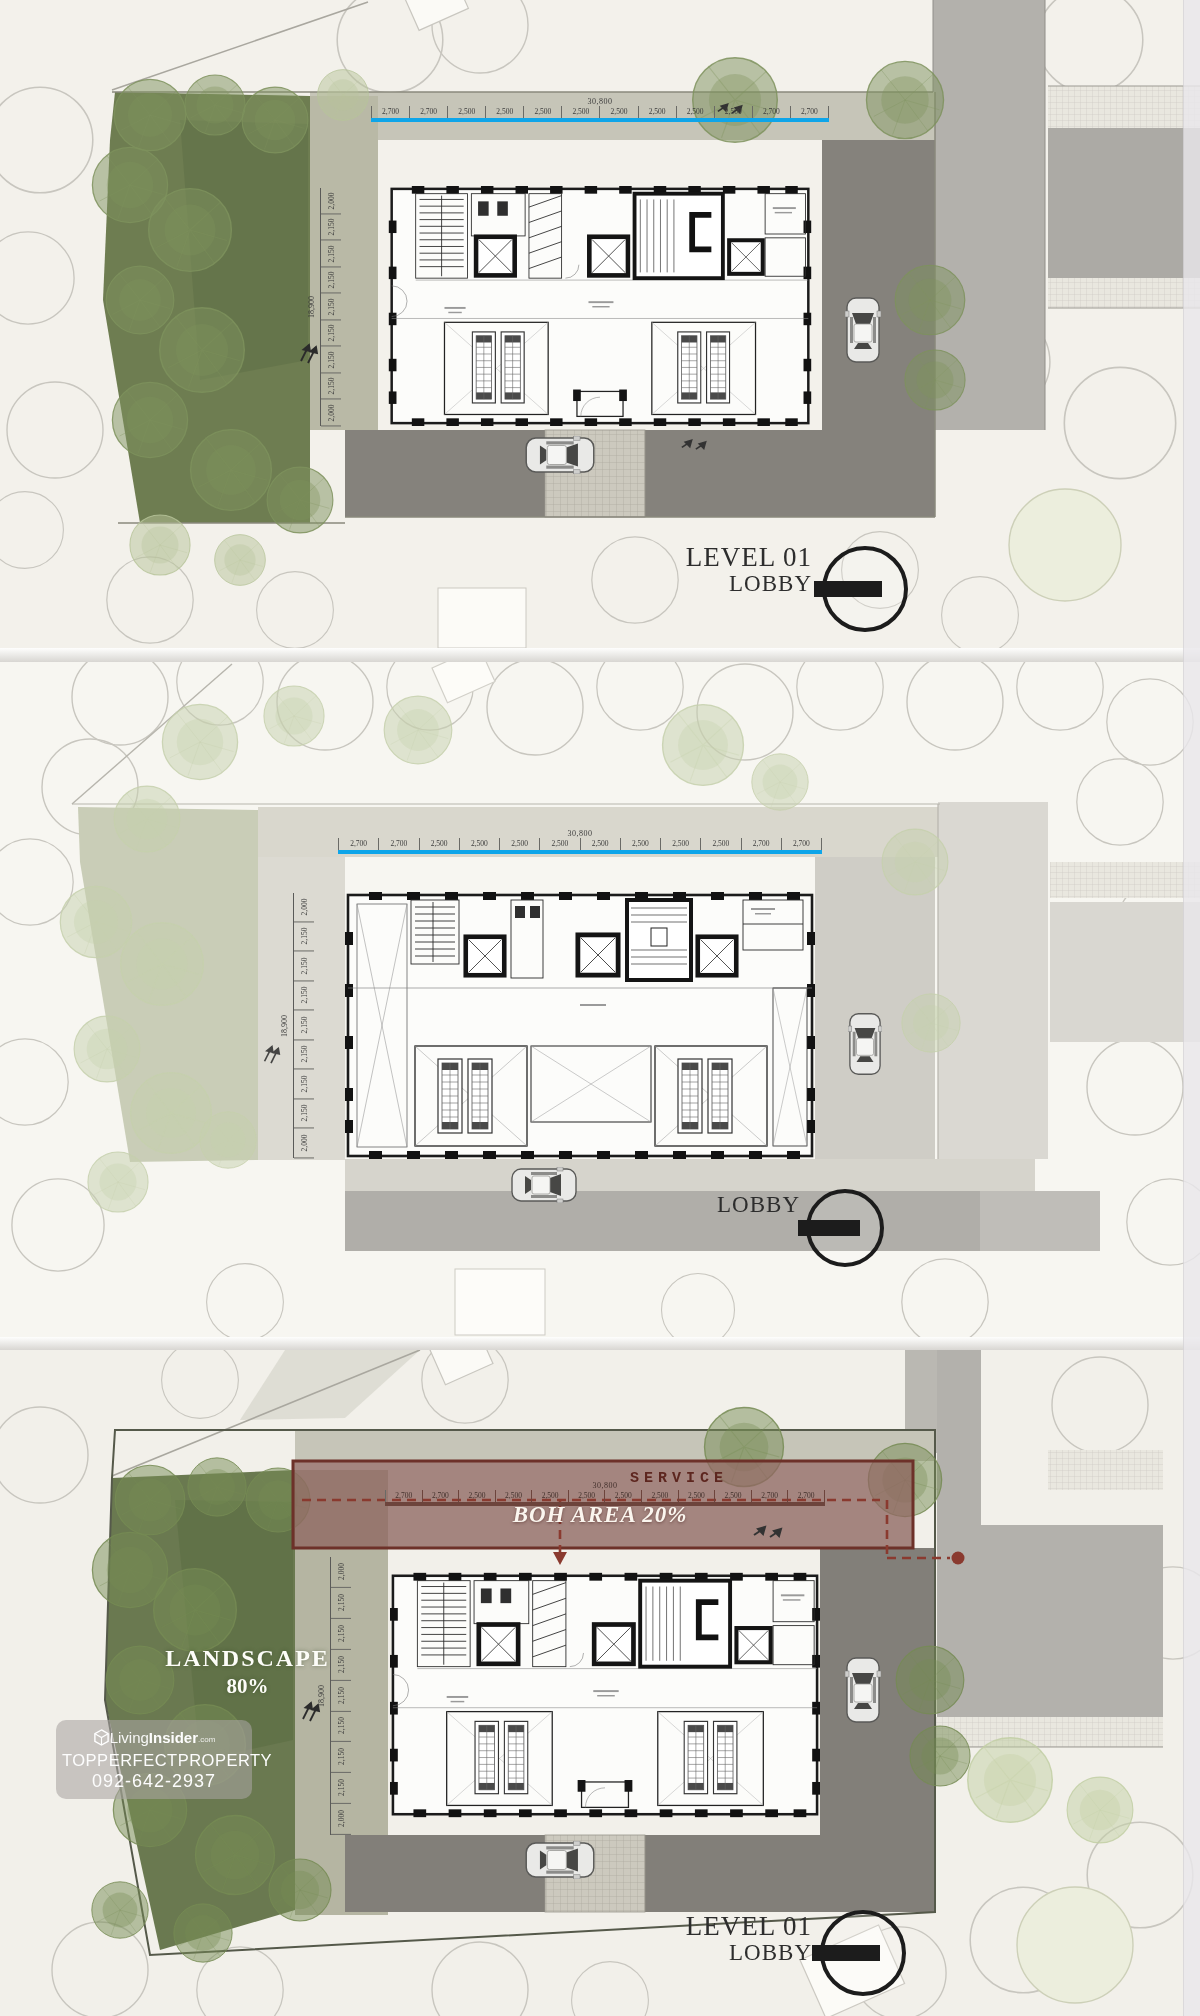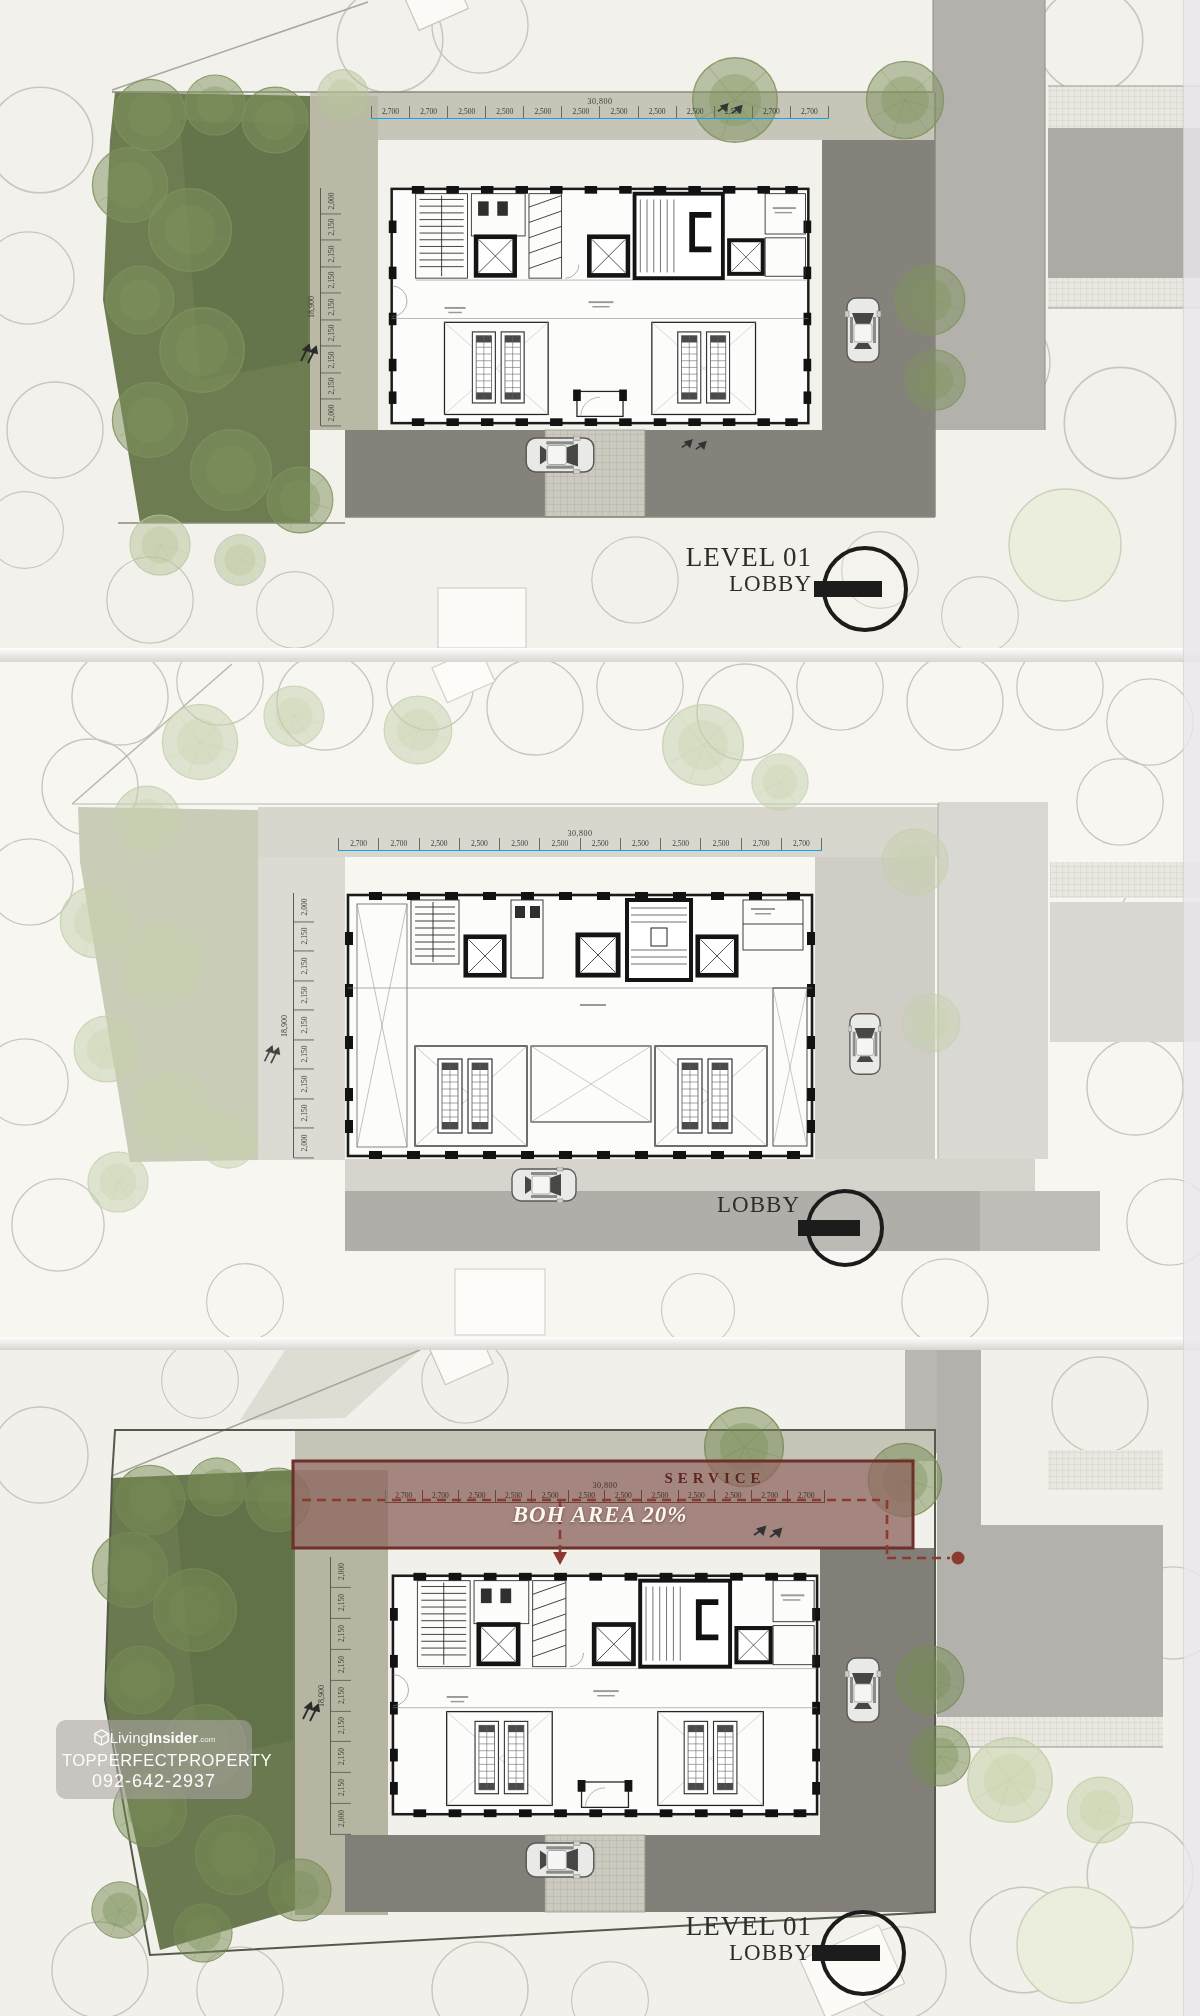--- a/index.html
+++ b/index.html
@@ -3,21 +3,21 @@
 <meta charset="utf-8">
 <style>
   html,body{margin:0;padding:0;background:#e8e6e1;}
   .sheet{position:relative;width:1200px;height:2016px;background:#ec4899;overflow:hidden;
          font-family:"Liberation Serif","DejaVu Serif",serif;}
   .panel{position:absolute;left:0;width:1200px;}
   .panel svg{display:block;}
   
   .dim-top{position:absolute;}
   .dim-top .dim-overall{font-size:8px;color:#3c3c3c;text-align:center;letter-spacing:.5px;line-height:9px;}
-  .dim-top .dim-row{display:flex;border-bottom:1px solid #0ea5e9;height:12px;}
+  .dim-top .dim-row{display:flex;border-bottom:4px solid #0ea5e9;height:12px;}
   .dim-top .dim-seg{flex:1;text-align:center;font-size:7.5px;color:#3c3c3c;border-right:1px solid #6a6a66;line-height:11px;}
   .dim-top .dim-seg:first-child{border-left:1px solid #6a6a66;}
   .dim-side{position:absolute;display:flex;flex-direction:column;border-left:1px solid #5a5a58;width:20px;}
   .dim-side .dim-seg{flex:1;writing-mode:vertical-rl;transform:rotate(180deg);font-size:7.5px;color:#3c3c3c;
      display:flex;align-items:center;justify-content:center;border-top:1px solid #6a6a66;}
   .dim-side .dim-seg:first-child{border-top:none;}
   .dim-side .dim-overall{position:absolute;left:-14px;top:50%;transform:translateY(-50%) rotate(180deg);
      writing-mode:vertical-rl;font-size:8px;color:#3c3c3c;}
   .dim-dark .dim-overall,.dim-dark .dim-seg{color:#42302b;}
   .dim-dark .dim-row{border-color:#6d443c;}
@@ -614,23 +614,27 @@
         <span class="dim-seg">2,150</span>
         <span class="dim-seg">2,150</span>
         <span class="dim-seg">2,150</span>
         <span class="dim-seg">2,150</span>
         <span class="dim-seg">2,150</span>
         <span class="dim-seg">2,150</span>
         <span class="dim-seg">2,150</span>
         <span class="dim-seg">2,000</span>
       </div>
 
-    <div class="service-label" style="left:590px;top:120px;width:250px;">SERVICE</div>
+    <div class="service-label" style="left:554px;top:120px;width:250px;font-family:Liberation Mono, monospace;">SERVICE</div>
     <div class="boh-label" style="left:455px;top:152px;width:290px;font-style:italic;">BOH AREA 20%</div>
 
+    <div class="landscape-label" style="left:140px;top:295px;width:215px;">
+      <div class="l1">LANDSCAPE</div>
+      <div class="l2">80%</div>
+    </div>
 
     <div class="watermark" style="left:56px;top:370px;width:184px;">
       <div class="wm-row1">
         <svg width="17" height="17" viewBox="0 0 18 18">
           <polygon points="9,1 16,5 16,13 9,17 2,13 2,5" fill="none" stroke="#fff" stroke-width="1.5"></polygon>
           <path d="M2,5L9,9L16,5M9,9V17" fill="none" stroke="#fff" stroke-width="1.2"></path>
         </svg>
         <span class="wm-light">Living</span>
           <span class="wm-bold">Insider</span>
           <span class="wm-com">.com</span>

